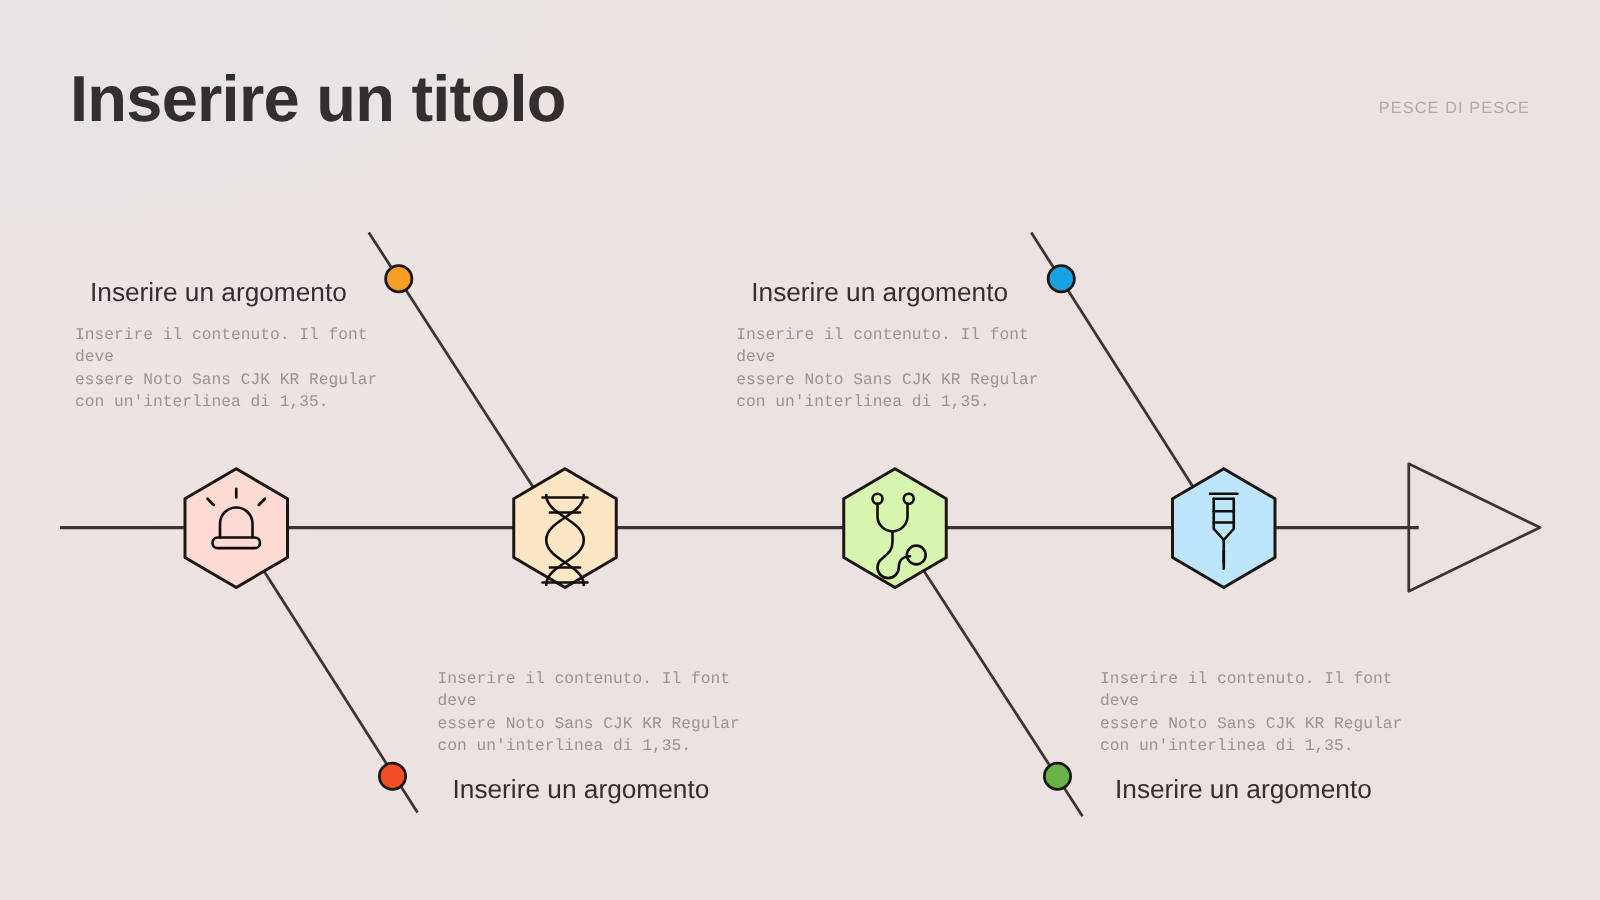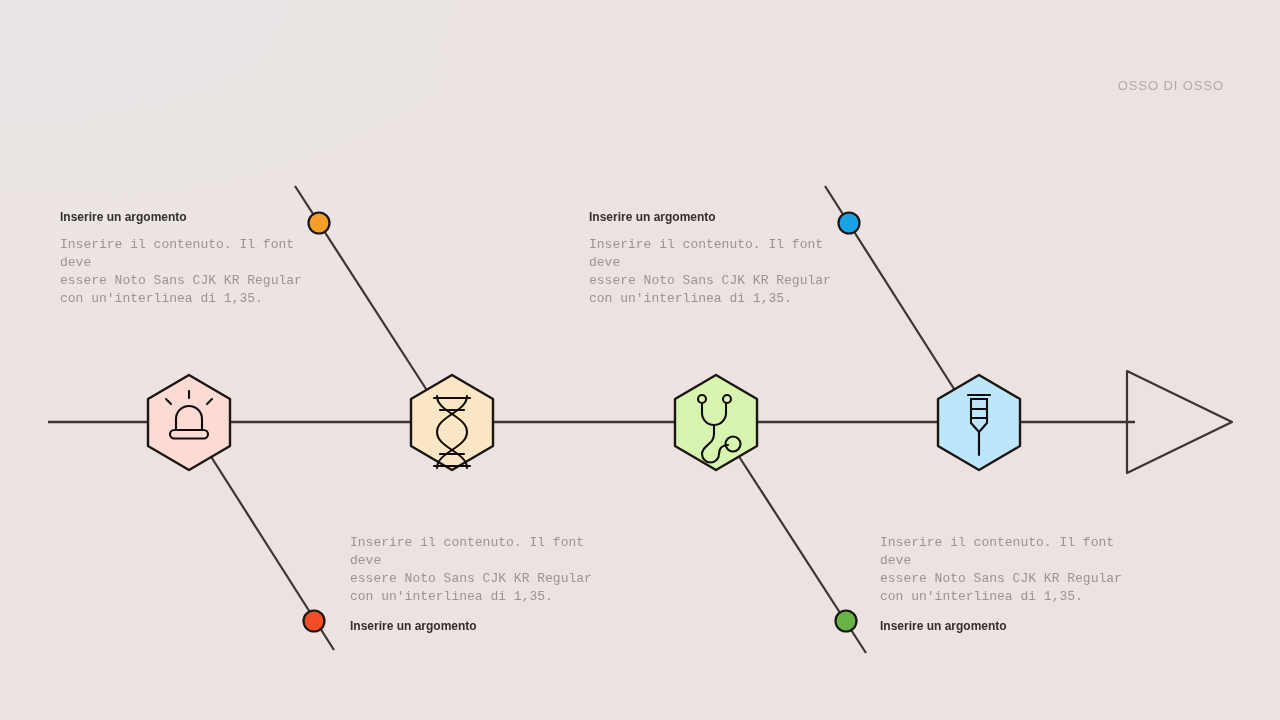--- a/index.html
+++ b/index.html
@@ -21,42 +21,43 @@
     letter-spacing:-0.6px;line-height:1;
   }
   #corner-label{
     position:absolute;right:56px;top:78px;
     font-size:13px;color:#b3a9a8;letter-spacing:0.9px;
   }
   svg#diagram{position:absolute;left:0;top:0;width:1280px;height:720px;}
 
   .topic{position:absolute;}
   .topic-title{
-    font-size:12px;font-weight:700;color:#332f2e;
-    margin:0;line-height:1.2;
+    font-size:21px;font-weight:400;color:#332f2e;
+    margin:12px;line-height:1.2;
   }
   .topic-body{
     font-size:13px;color:#9c9392;line-height:1.38;margin:0;
     white-space:pre-line;
     font-family:Liberation Mono, monospace;
   }
   .top-topic .topic-body{margin-top:12px;}
   .bottom-topic .topic-title{margin-top:13px;}
 
   .t1{left:60px;top:210px;width:250px;}
   .t2{left:589px;top:210px;width:250px;}
   .b1{left:350px;top:534px;width:245px;}
   .b2{left:880px;top:534px;width:245px;}
 </style>
 </head>
 <body>
 
 <div id="slide">
 
-  <div id="corner-label">OSSO DI OSSO</div>
+  <div id="title">Inserire un titolo</div>
+  <div id="corner-label">PESCE DI PESCE</div>
 
   <svg id="diagram" viewBox="0 0 1280 720">
 
     <line x1="48" y1="422" x2="1135" y2="422" stroke="#3b3432" stroke-width="2.6"></line>
 
     <line x1="295" y1="186" x2="428" y2="392" stroke="#3b3432" stroke-width="2.2"></line>
     <line x1="210" y1="455" x2="334" y2="650" stroke="#3b3432" stroke-width="2.2"></line>
     <line x1="825" y1="186" x2="956" y2="392" stroke="#3b3432" stroke-width="2.2"></line>
     <line x1="738" y1="455" x2="866" y2="653" stroke="#3b3432" stroke-width="2.2"></line>
 

